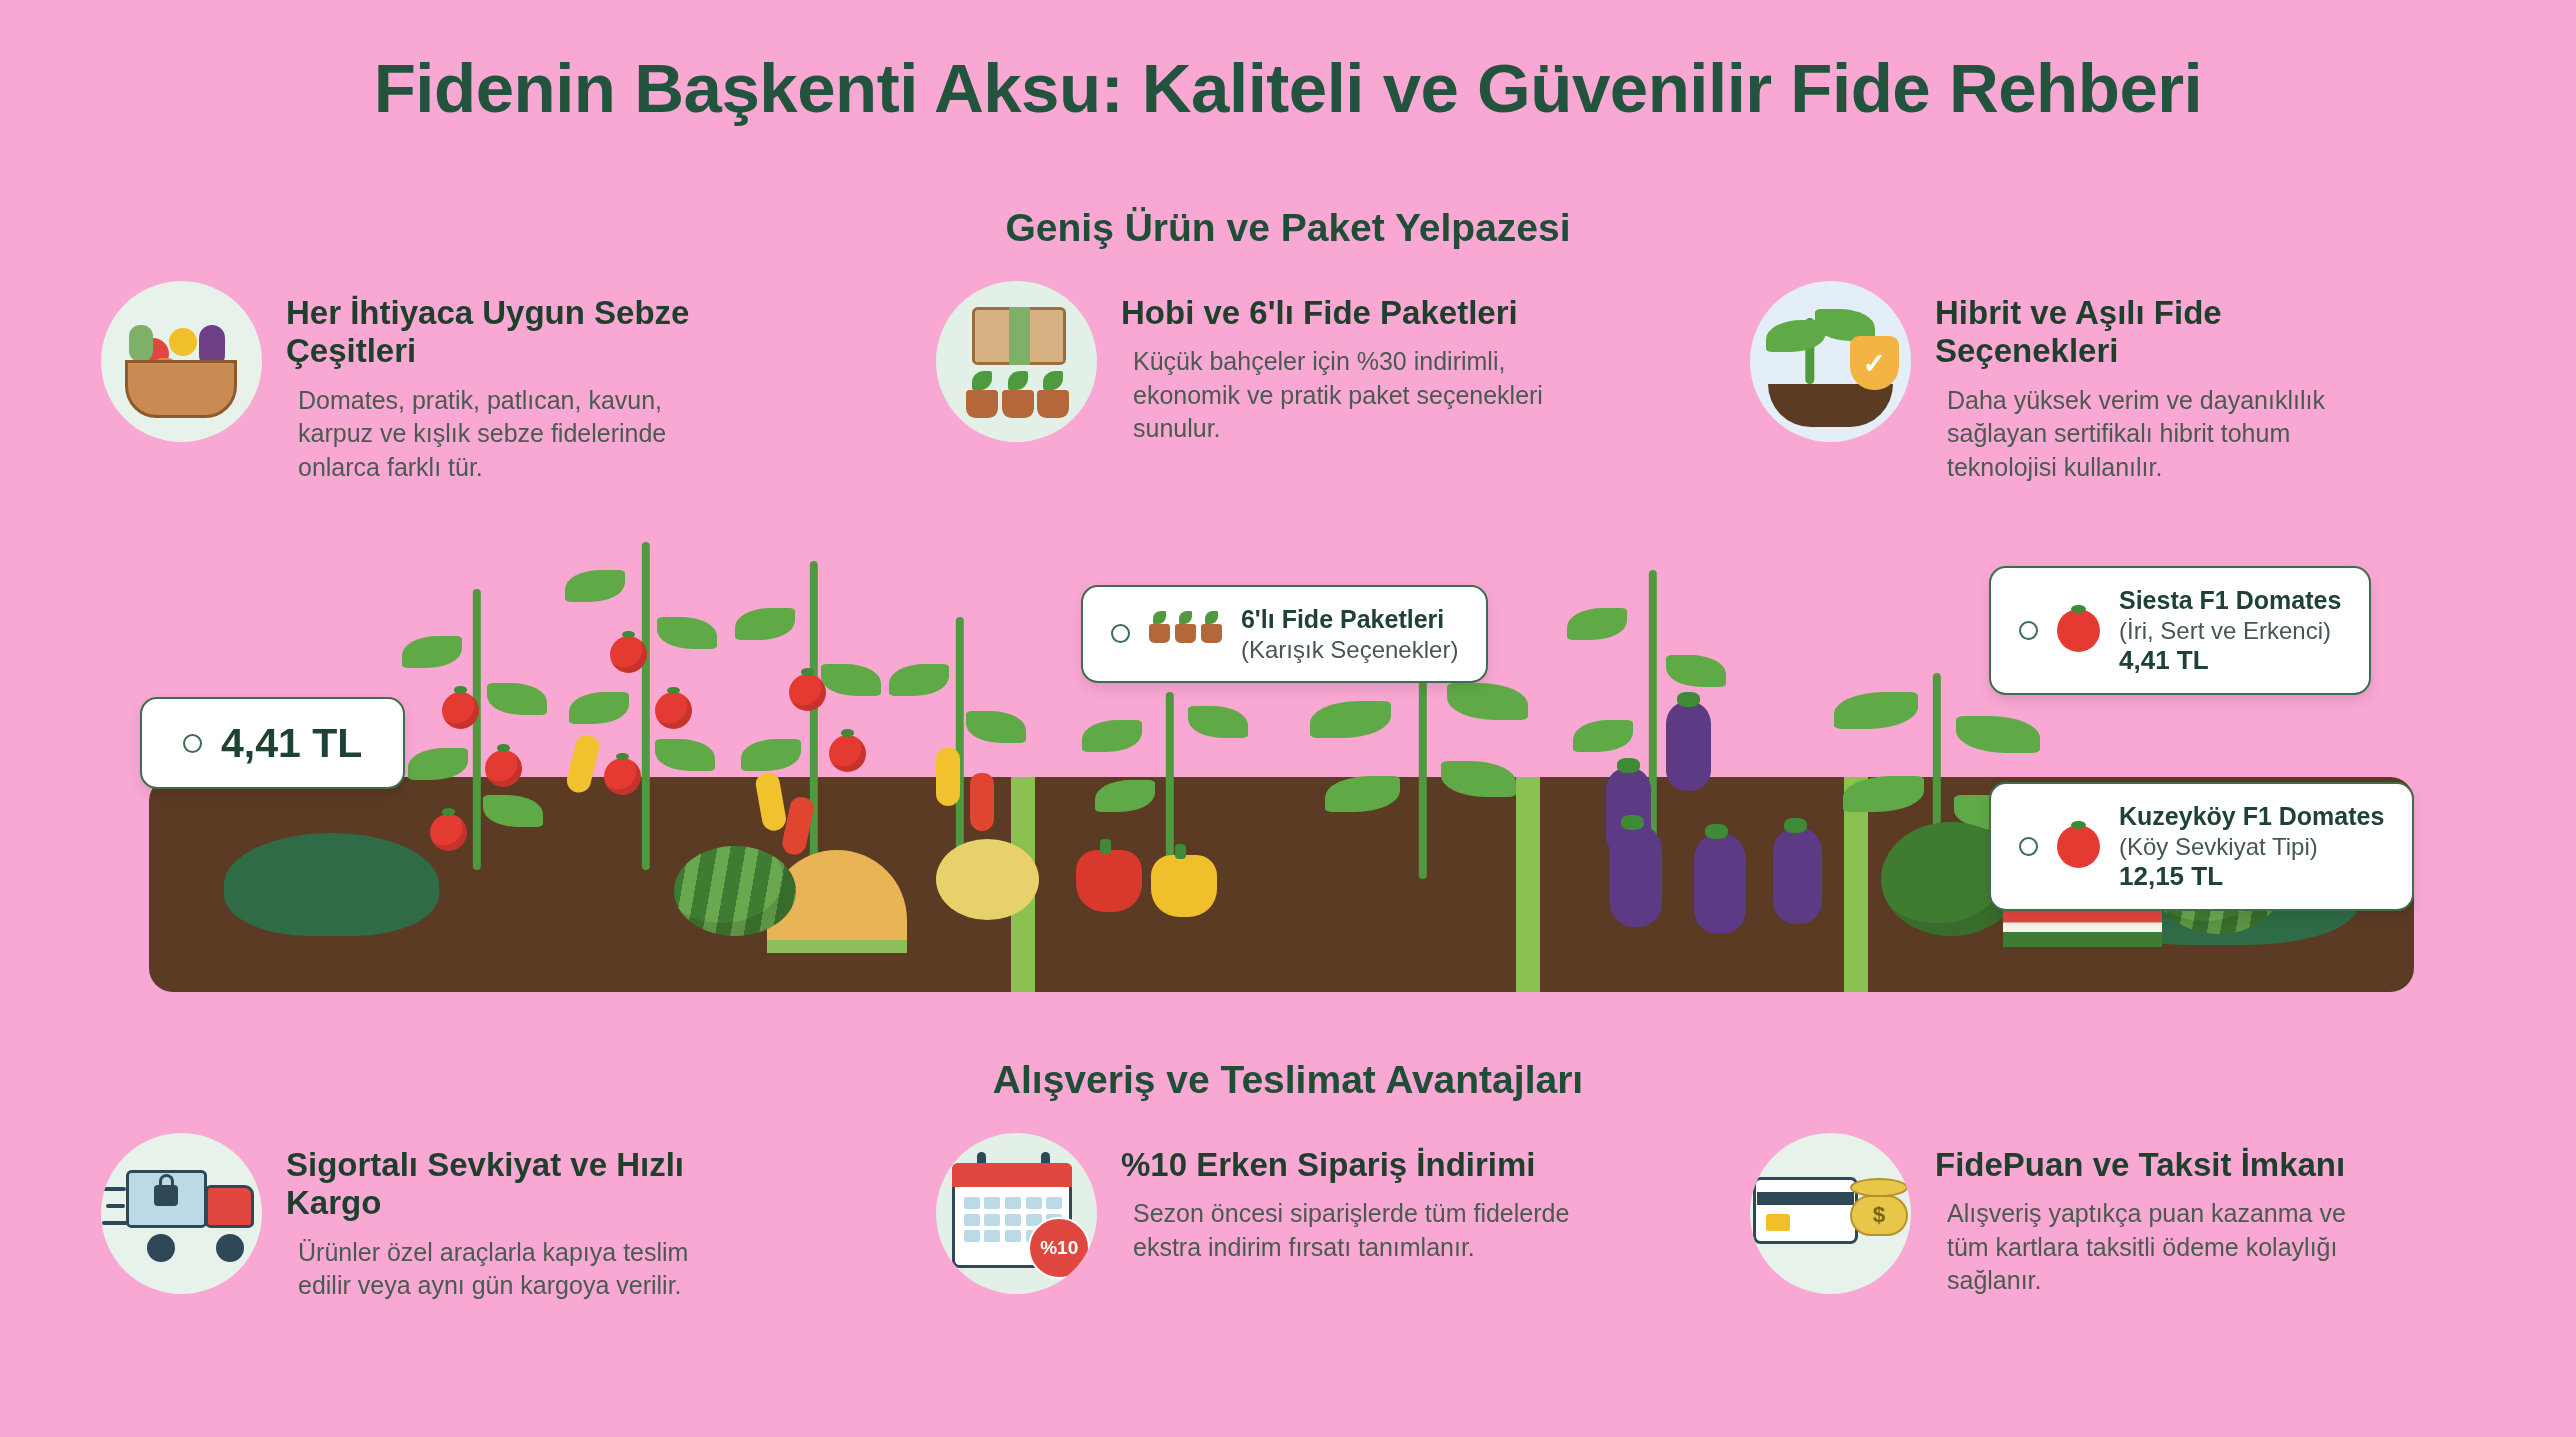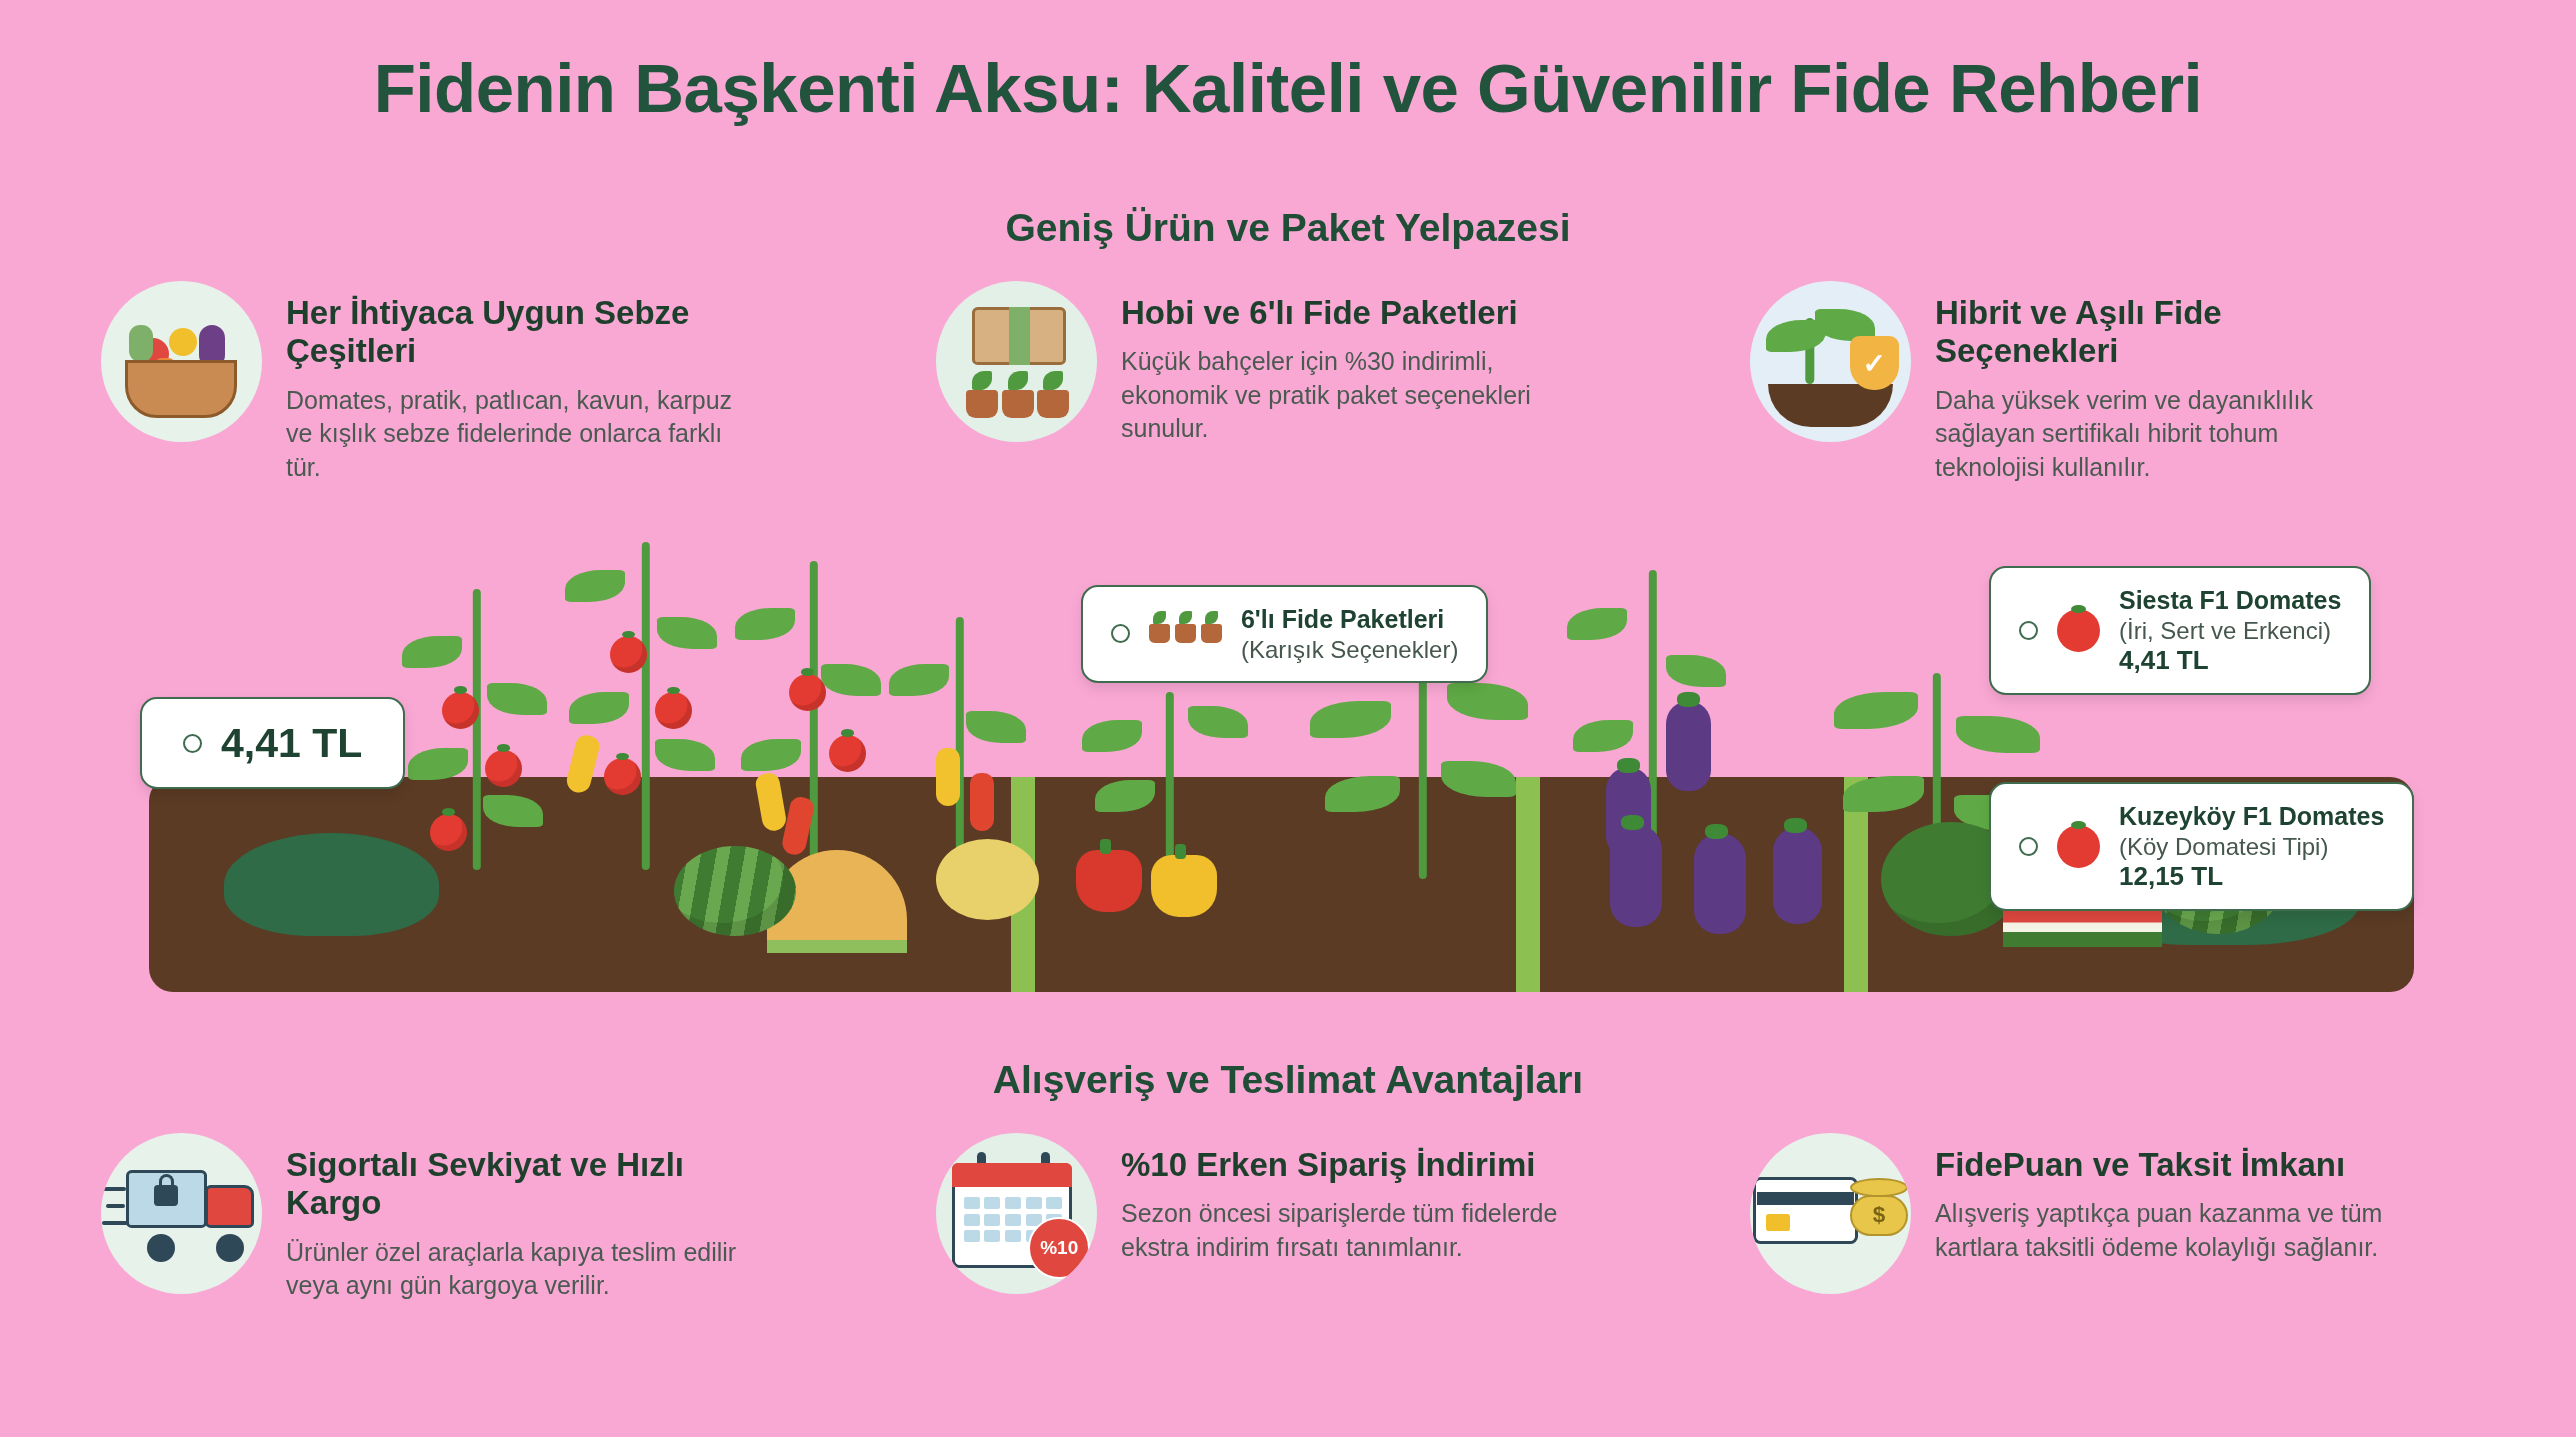--- a/index.html
+++ b/index.html
@@ -72,21 +72,21 @@
   .feature .texts { padding-top: 13px; }
   .feature h3 {
     margin: 0 0 13px 0;
     font-size: 33px;
     line-height: 1.16;
     font-weight: bold;
     color: #1d3f2c;
     max-width: 440px;
   }
   .feature p {
-    margin: 0;
+    margin: 12px;
     font-size: 25px;
     line-height: 1.34;
     color: #4a5a50;
     max-width: 459px;
   }
 
   
   #f1 { top: 281px; left: 101px; }
   #f2 { top: 281px; left: 936px; }
   #f3 { top: 281px; left: 1750px; }
@@ -627,21 +627,21 @@
       <div class="tag-sub">(İri, Sert ve Erkenci)</div>
       <div class="tag-price">4,41 TL</div>
     </div>
   </div>
 
   <div class="tag" id="tag-kuzey">
     <div class="hole"></div>
     <div class="tag-tomato"></div>
     <div class="tag-text">
       <div class="tag-title">Kuzeyköy F1 Domates</div>
-      <div class="tag-sub">(Köy Domatesi Tipi)</div>
+      <div class="tag-sub">(Köy Sevkiyat Tipi)</div>
       <div class="tag-price">12,15 TL</div>
     </div>
   </div>
 
   <div class="feature" id="f4">
     <div class="badge">
       <div class="truck">
         <div class="speed-line" style="left:0; top:26px; width:24px;"></div>
         <div class="speed-line" style="left:3.7px; top:43px; width:19px;"></div>
         <div class="speed-line" style="left:0; top:60px; width:26px;"></div>

